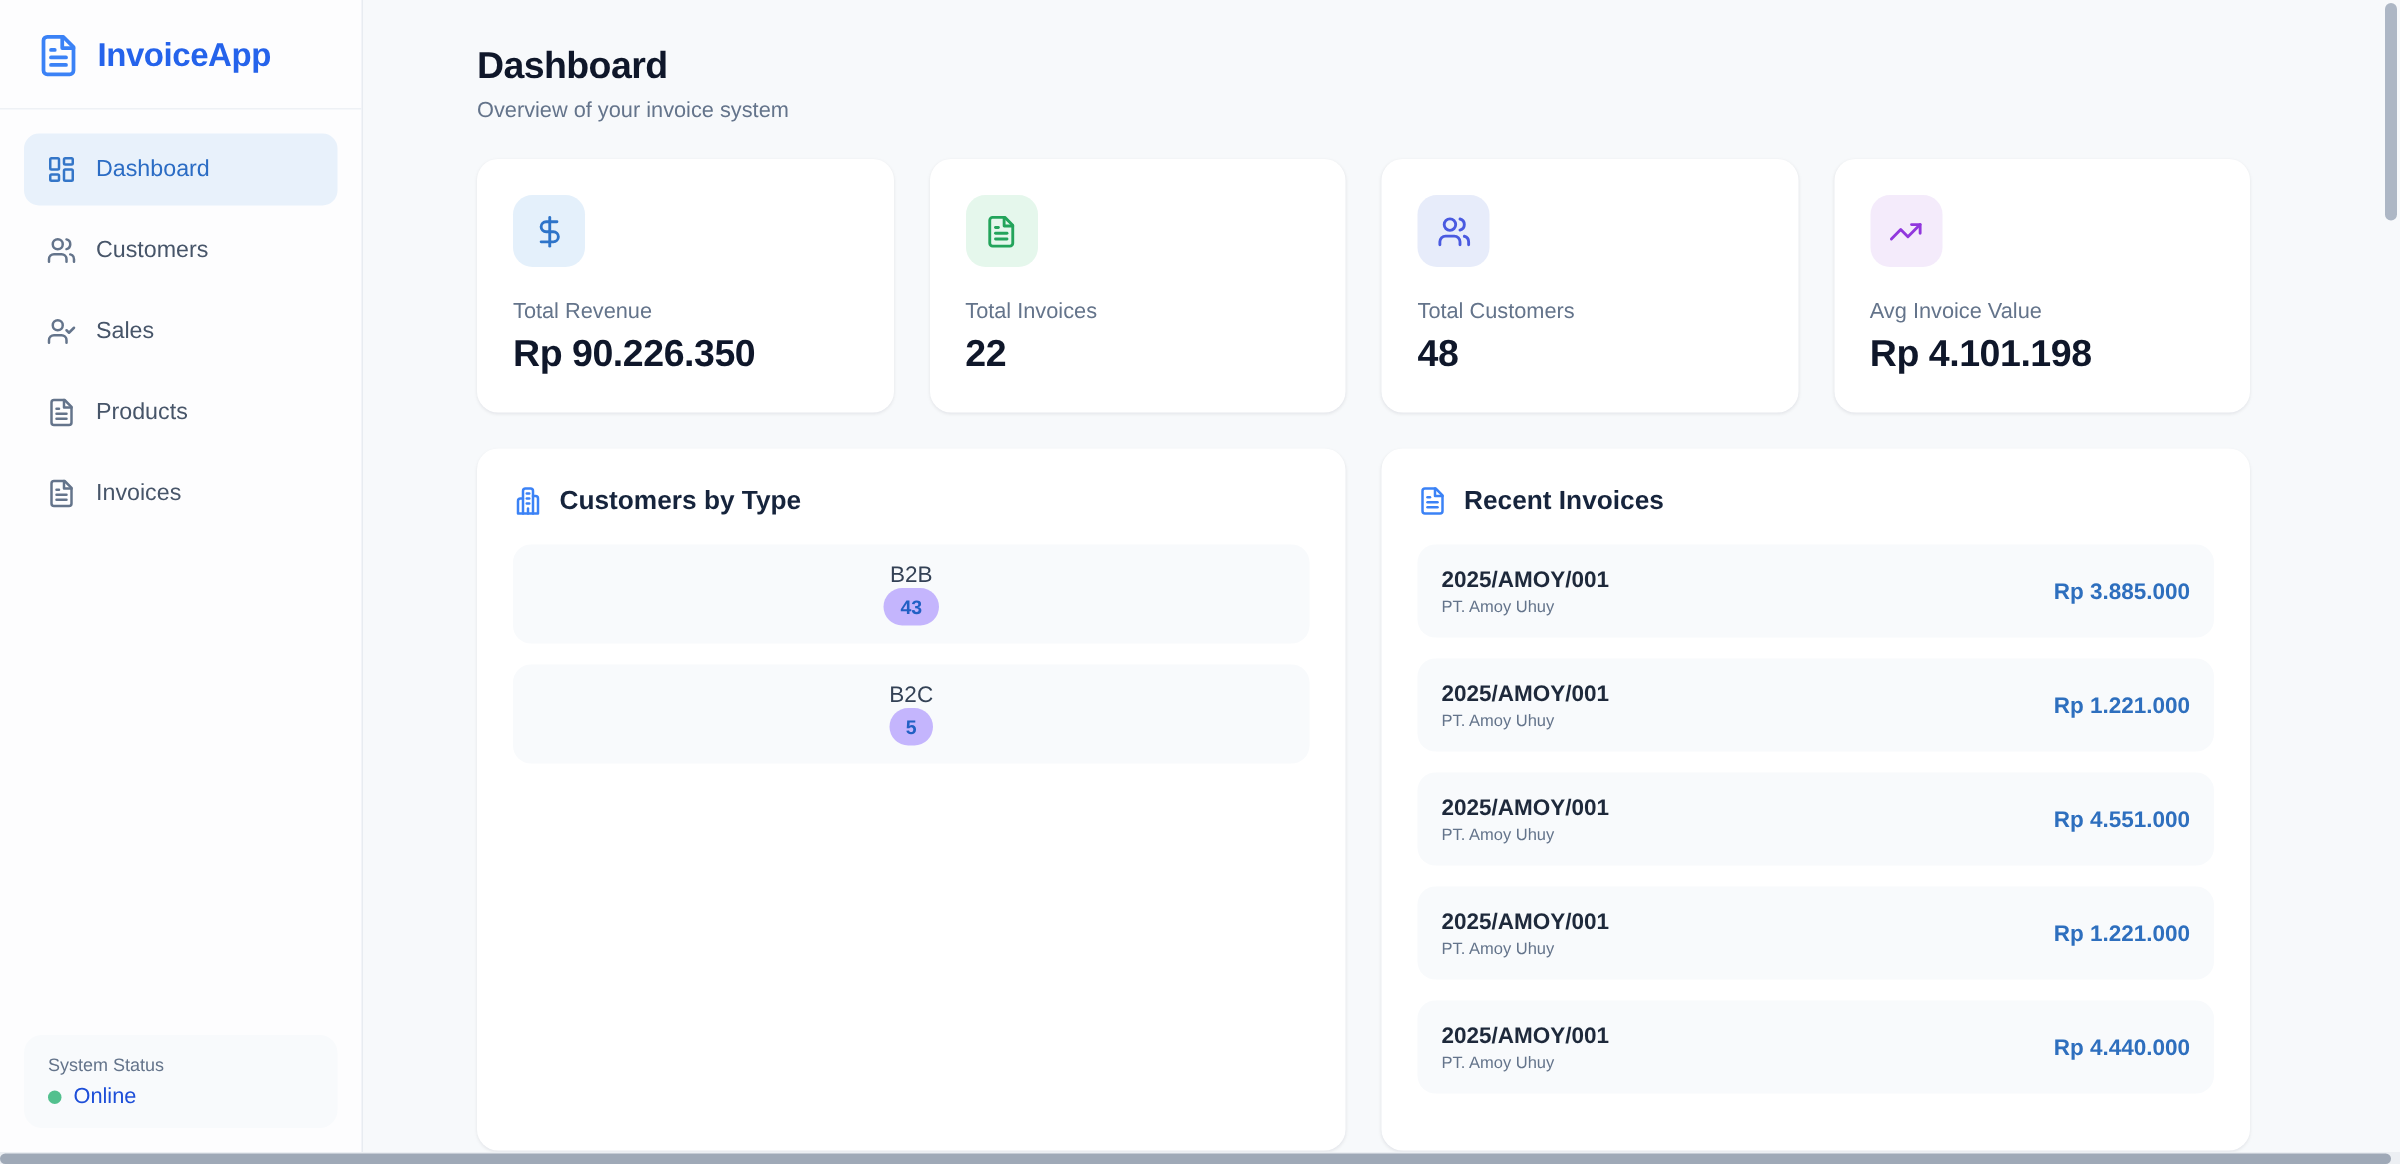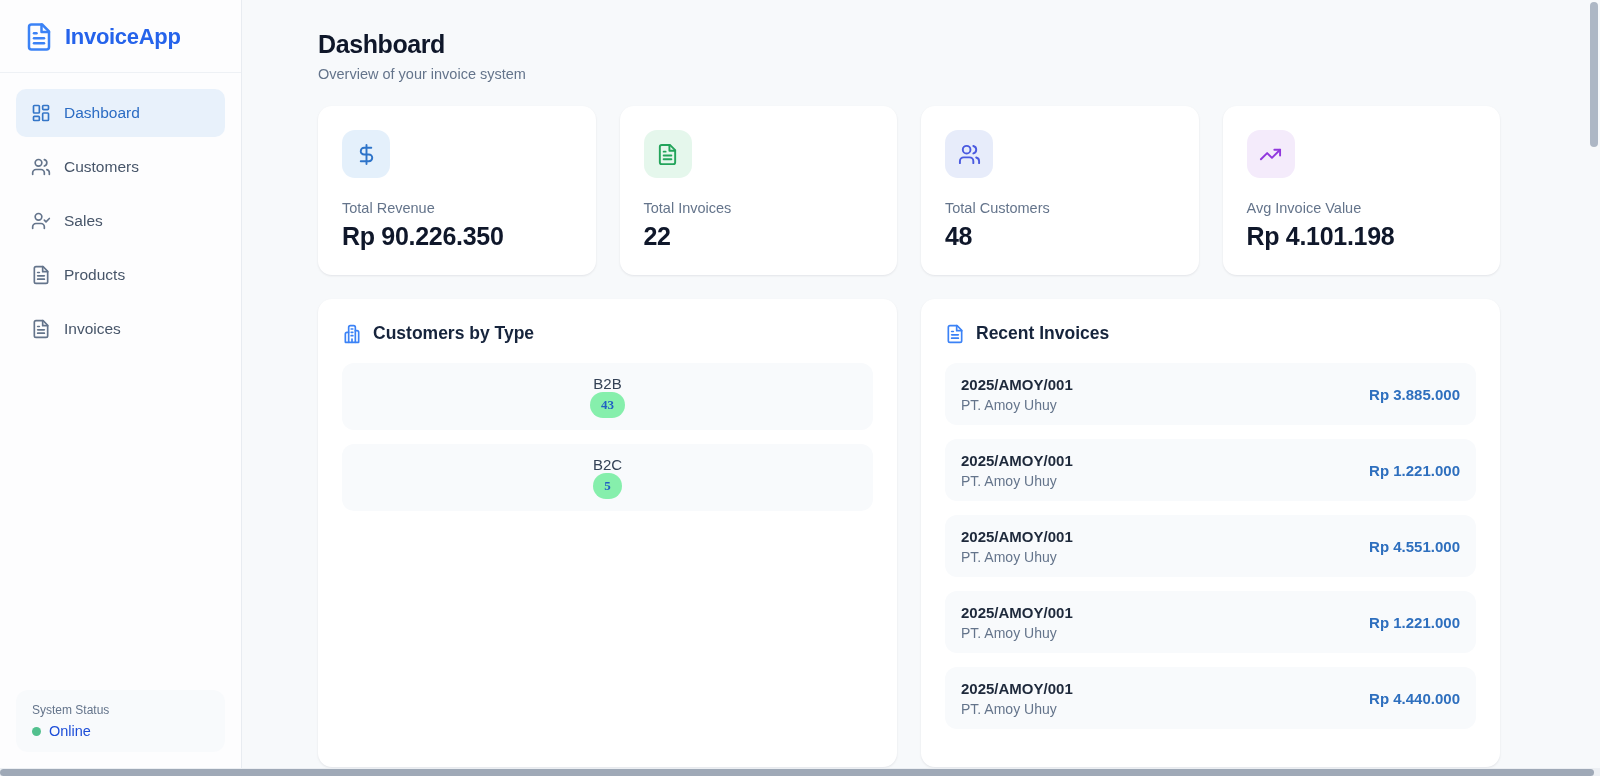--- a/index.html
+++ b/index.html
@@ -77,31 +77,31 @@
   .panel-title { font-size:17.5px; font-weight:700; color:#16243c; }
 
   .type-row {
     display:flex; align-items:center; justify-content:space-between;
     background:#f8fafc; border-radius:12px; padding:12px 16px; margin-bottom:14px;
     min-height:48px;
     flex-direction:column;
   }
   .type-label { font-size:15px; color:#334155; }
   .type-badge {
-    background:#86efac; color:#2160c4; font-size:13px; font-weight:600;
-    border-radius:999px; padding:5px 11px; min-width:24px; text-align:center;font-family:Liberation Serif, serif;
+    background:#c4b5fd; color:#2160c4; font-size:13px; font-weight:600;
+    border-radius:999px; padding:5px 11px; min-width:24px; text-align:center;
   }
 
   .inv-row {
     display:flex; align-items:center; justify-content:space-between;
     background:#f8fafc; border-radius:12px; padding:11px 16px; margin-bottom:14px;
     min-height:62px;
   }
   .inv-number { font-size:15px; font-weight:600; color:#1e293b; }
-  .inv-customer { font-size:14px; color:#64748b; margin-top:4px; }
+  .inv-customer { font-size:11px; color:#64748b; margin-top:4px; }
   .inv-amount { font-size:15px; font-weight:700; color:#2e6fbe; }
 
   
   .vscroll-track { position:absolute; right:0; top:0; bottom:8px; width:13px; }
   .vscroll-thumb {
     position:absolute; right:2px; top:2px; width:8px; height:145px;
     background:#adb7c5; border-radius:4px;
   }
   .hscroll-track {
     position:absolute; left:0; right:0; bottom:0; height:8px; background:#eceff3;

